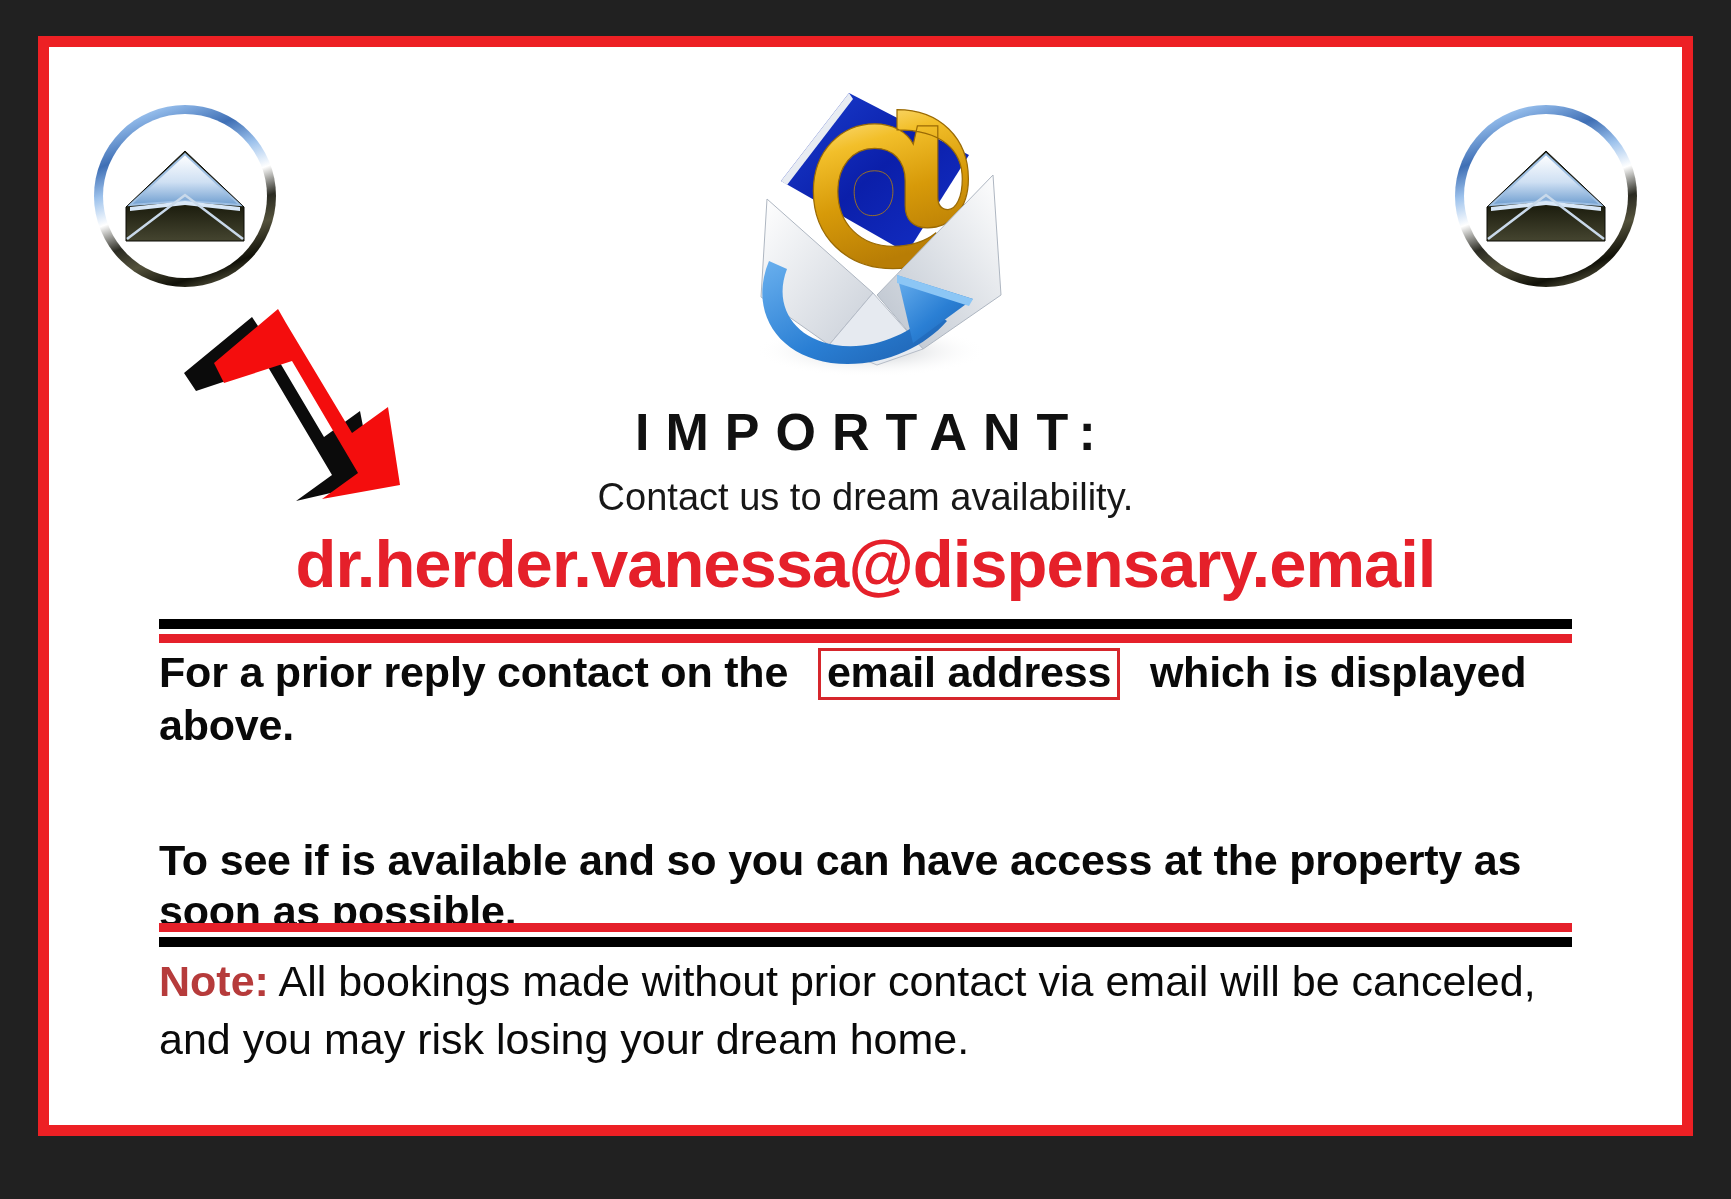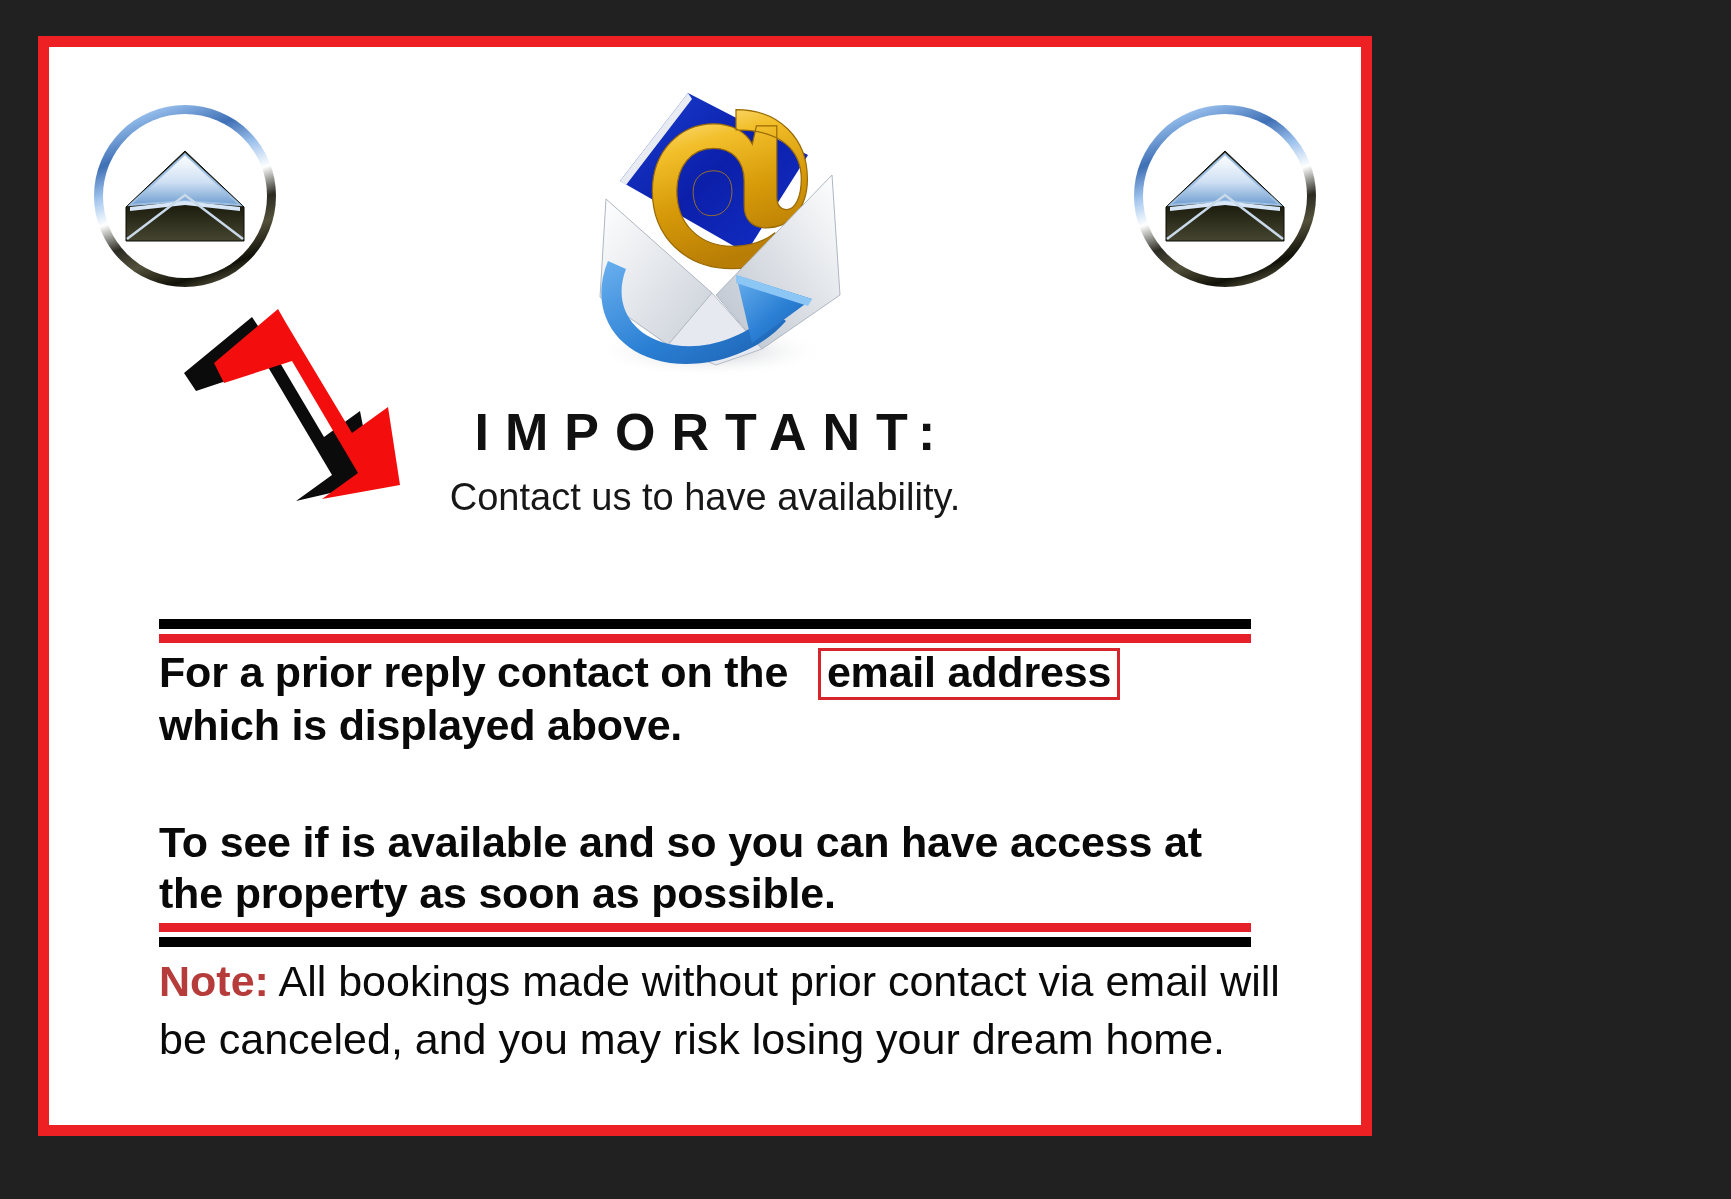--- a/index.html
+++ b/index.html
@@ -18,21 +18,21 @@
     width: 1731px;
     height: 1199px;
     background: #212121;
   }
 
   
   .card {
     position: absolute;
     left: 38px;
     top: 36px;
-    width: 1334px;
+    width: 1655px;
     height: 1100px;
     background: #ED2024;
     padding: 11px;
   }
   .card-inner {
     position: relative;
     width: 100%;
     height: 100%;
     background: #FFFFFF;
     overflow: hidden;
@@ -153,21 +153,21 @@
     right: 110px;
     top: 600px;
   }
   .para {
     font-size: 43px;
     font-weight: bold;
     color: #090909;
     line-height: 1.17;
     letter-spacing: -0.2px;
   }
-  .para + .para { margin-top: 67px; }
+  .para + .para { margin-top: 85px; }
 
   .boxed {
     display: inline-block;
     border: 3px solid #D6262C;
     padding: 0 6px 3px 6px;
     margin: 0 18px;
     line-height: 1.0;
   }
 
   
@@ -301,21 +301,22 @@
 
       <svg class="arrow" viewBox="0 0 290 250">
 
         <polygon points="10,86 78,30 86,42 150,150 186,124 200,196 122,214 158,188 94,80 22,104" fill="#0B0B0B"></polygon>
 
         <polygon points="40,76 104,22 112,36 178,146 214,120 226,198 148,212 184,186 118,74 50,96" fill="#F40D0D"></polygon>
       </svg>
 
       <div class="headline">
         <div class="important">IMPORTANT:</div>
-        <div class="subline">Contact us to have availability.</div>
+        <div class="subline">Contact us to dream availability.</div>
+        <div class="email">dr.herder.vanessa@dispensary.email</div>
       </div>
 
       <div class="rule rule-top">
         <div class="bar-black"></div>
         <div class="gap"></div>
         <div class="bar-red"></div>
       </div>
 
       <div class="body-block">
         <div class="para">

